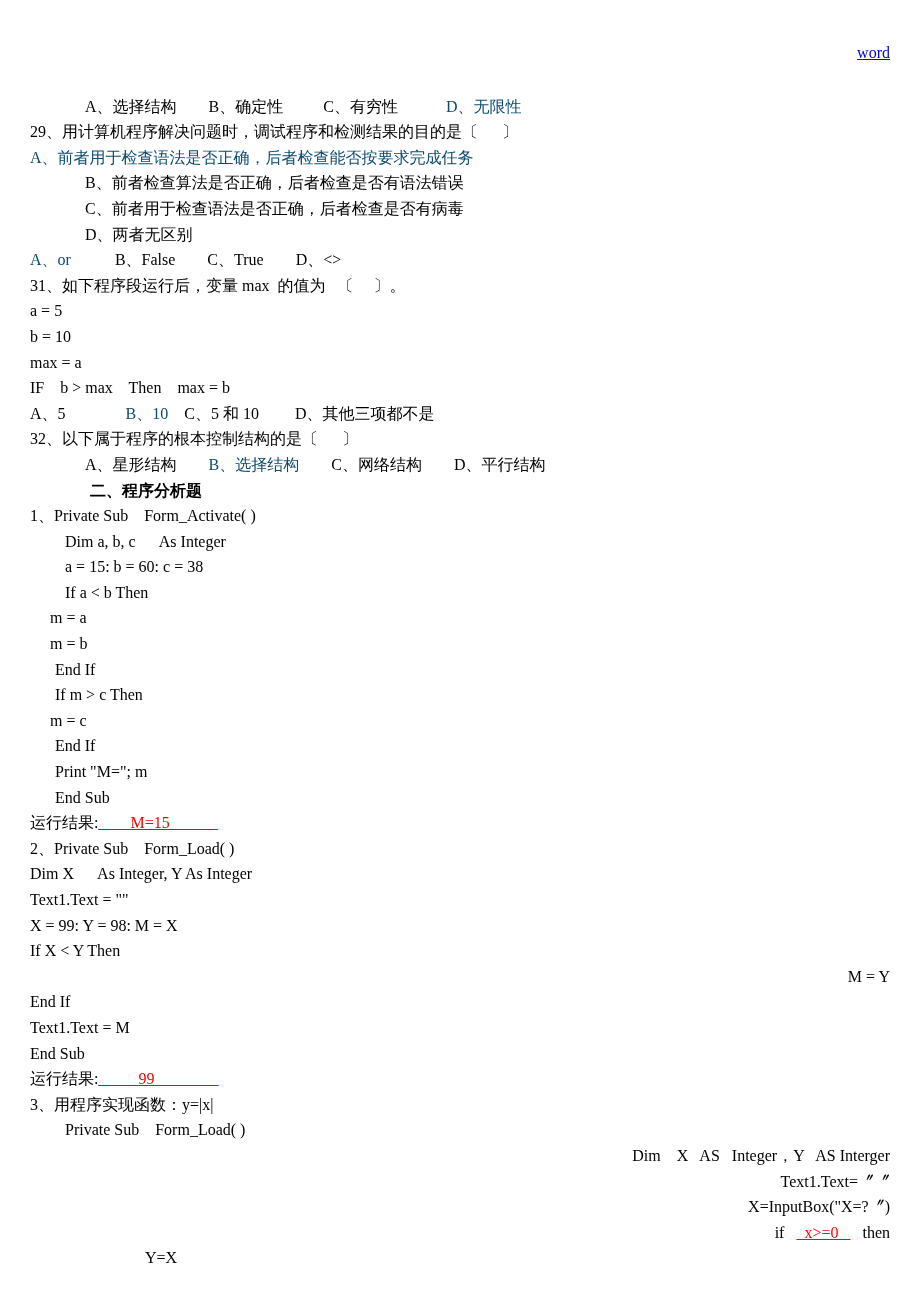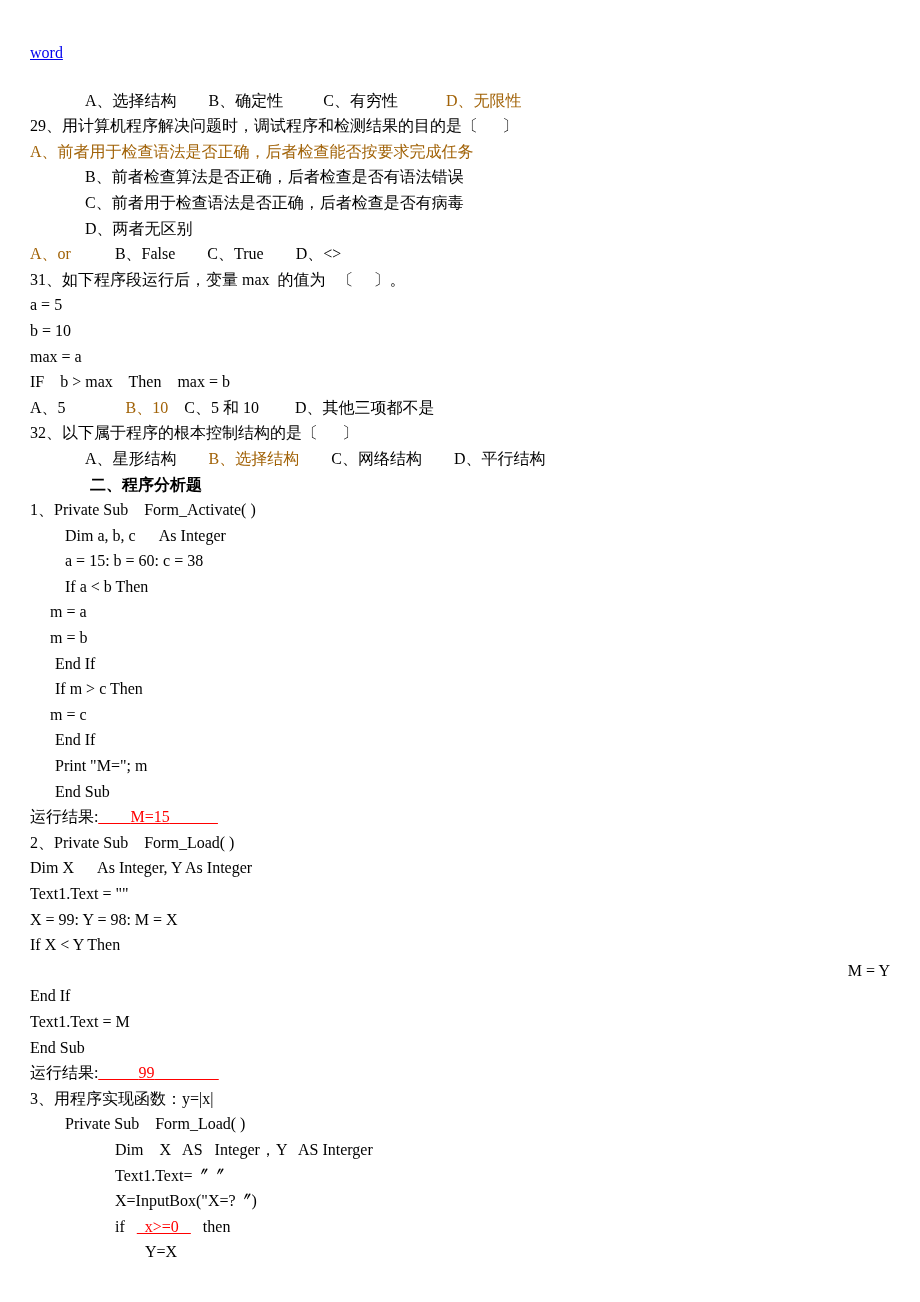--- a/index.html
+++ b/index.html
@@ -7,53 +7,54 @@
       font-size: 16px;
       line-height: 1.6;
       color: #000;
       background: #fff;
       margin: 0;
       padding: 40px 30px 30px 30px;
       width: 920px;
       box-sizing: border-box;
     }
     .header {
-      text-align: left;
-      margin-bottom: 22px;
+      text-align: right;
+      margin-bottom: 28px;
     }
     .header a {
       color: #0000ee;
       text-decoration: underline;
       font-family: "Times New Roman", serif;
     }
     .line {
       white-space: pre;
       margin: 0;
     }
     .red {
-      color: #a16207;
+      color: #0c4a6e;
     }
     .indent1 {
       padding-left: 55px;
     }
     .indent1b {
       padding-left: 60px;
       font-weight: bold;
     }
     .indent2 {
       padding-left: 35px;
     }
     .indent3 {
       padding-left: 20px;
     }
     .indent4 {
       padding-left: 25px;
     }
     .indent5 {
       padding-left: 85px;
+      text-align: right;
     }
     .indent7 {
       padding-left: 45px;
       text-align: right;
     }
     .indent8 {
       padding-left: 115px;
     }
     .content {
       padding-left: 0;

